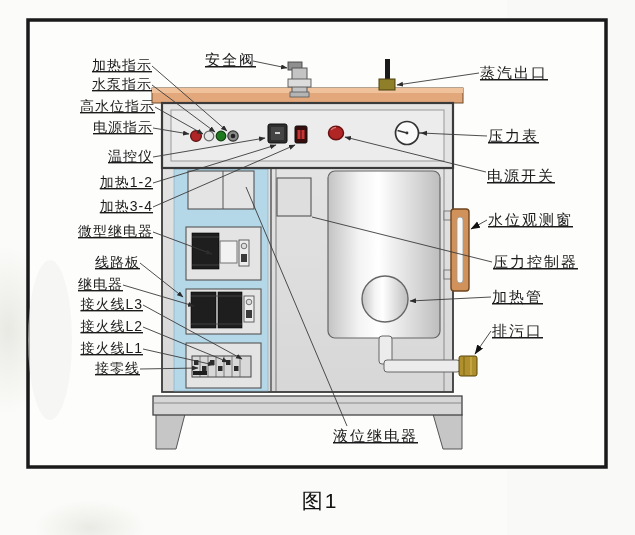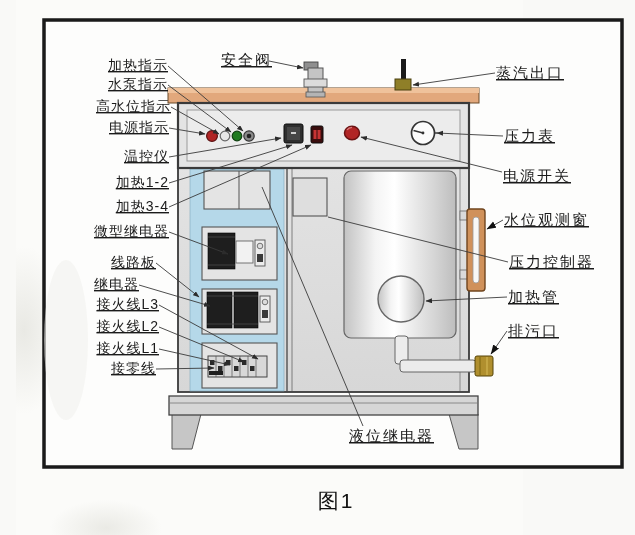--- a/index.html
+++ b/index.html
@@ -9,21 +9,20 @@
     font-family:"Liberation Sans", sans-serif;
     overflow:hidden;
   }
   .page{
     position:relative;width:507px;height:535px;
     background:
       radial-gradient(60px 120px at 8px 330px, #e9e9e4 0%, rgba(233,233,228,0) 70%),
       radial-gradient(80px 40px at 90px 528px, #eaeae5 0%, rgba(234,234,229,0) 70%),
       radial-gradient(70px 30px at 600px 10px, #ececE7 0%, rgba(236,236,231,0) 70%),
       #fbfbf9;
-    margin-left: 16px;
   }
   svg text{font-family:"Liberation Sans", sans-serif;}
   .lbl{fill:#1b1b1b;font-size:14px;letter-spacing:1px;text-decoration:underline;}
   .lblR{fill:#1b1b1b;font-size:15px;letter-spacing:2px;text-decoration:underline;}
   .cap{fill:#111;font-size:21px;letter-spacing:2px;}
   .ldr{stroke:#3a3a3a;stroke-width:0.9;fill:none;}
   .thin{stroke:#777;stroke-width:0.8;}
 </style>
 </head>
 <body>

